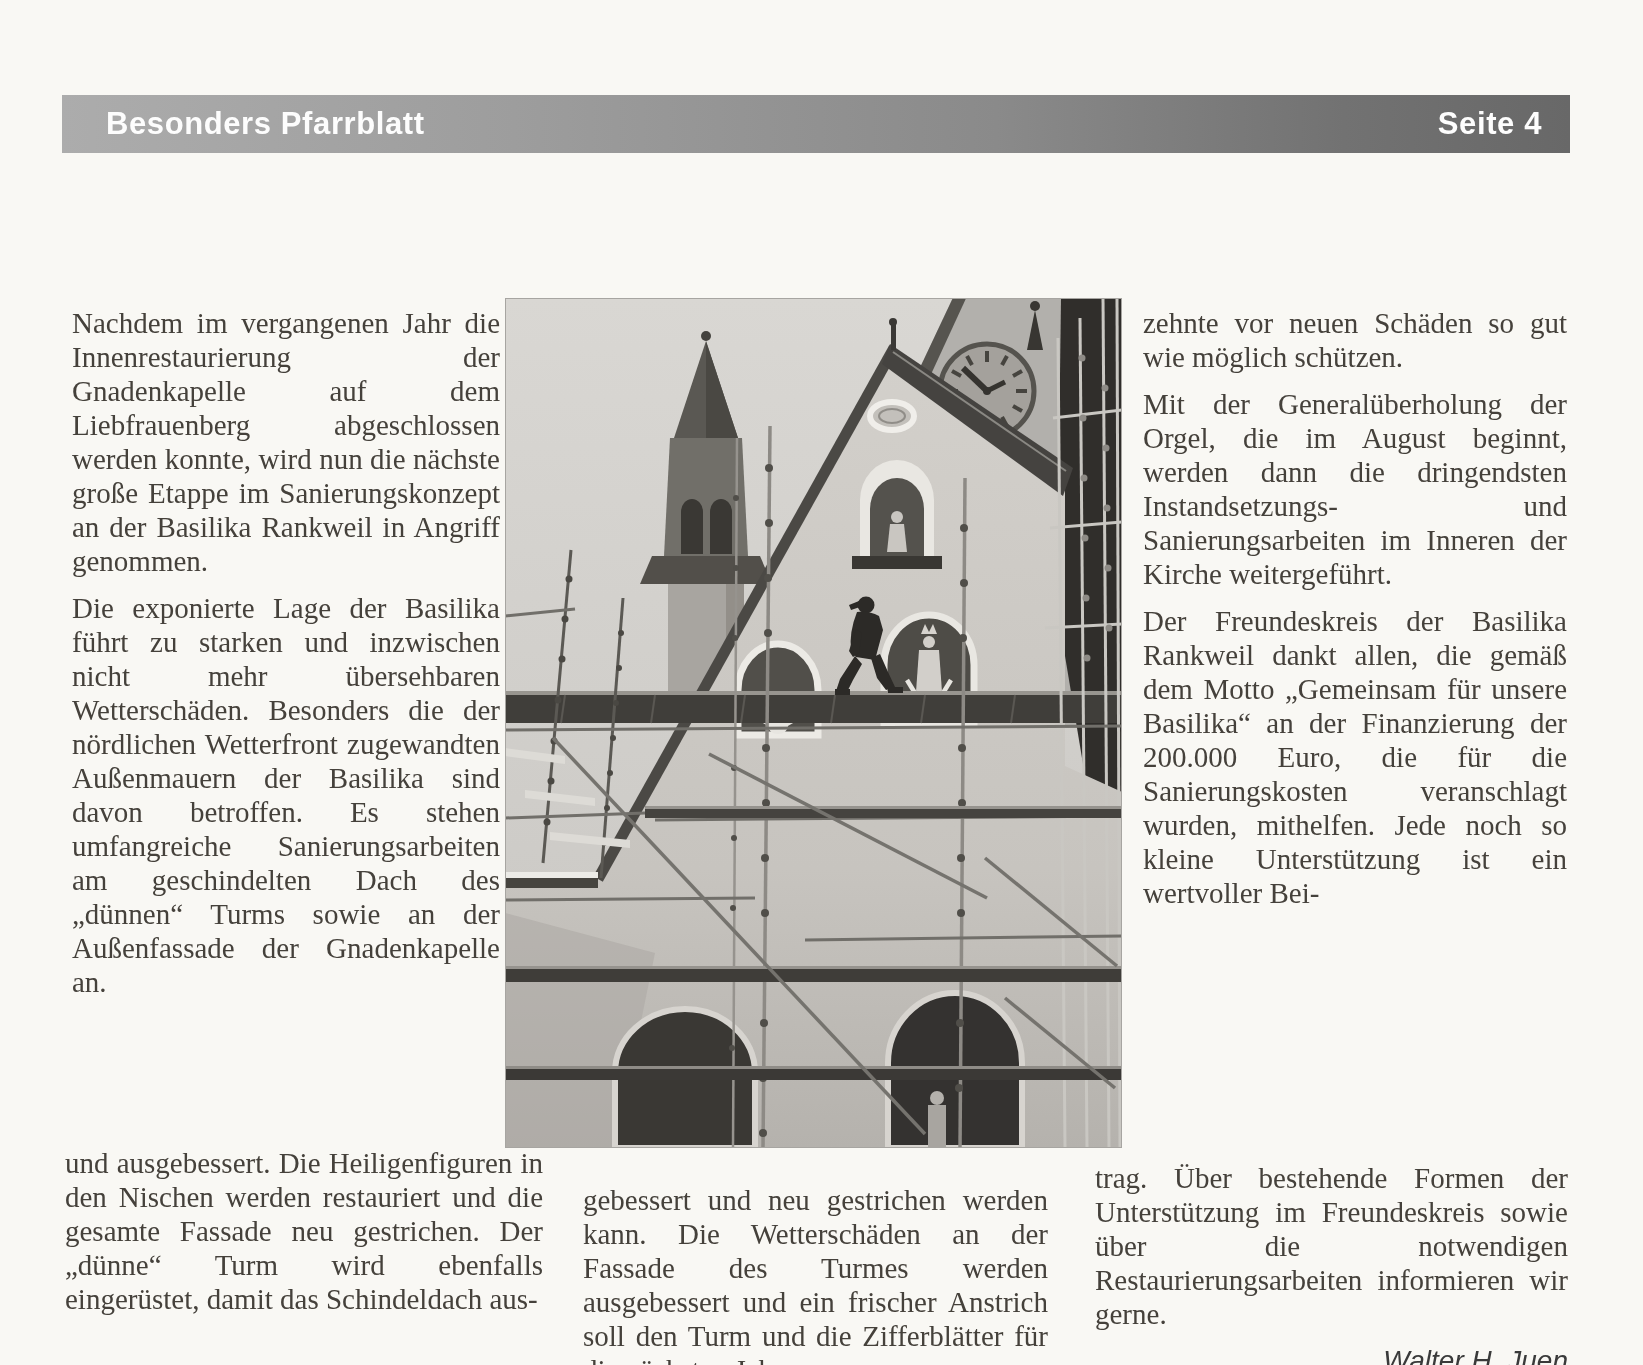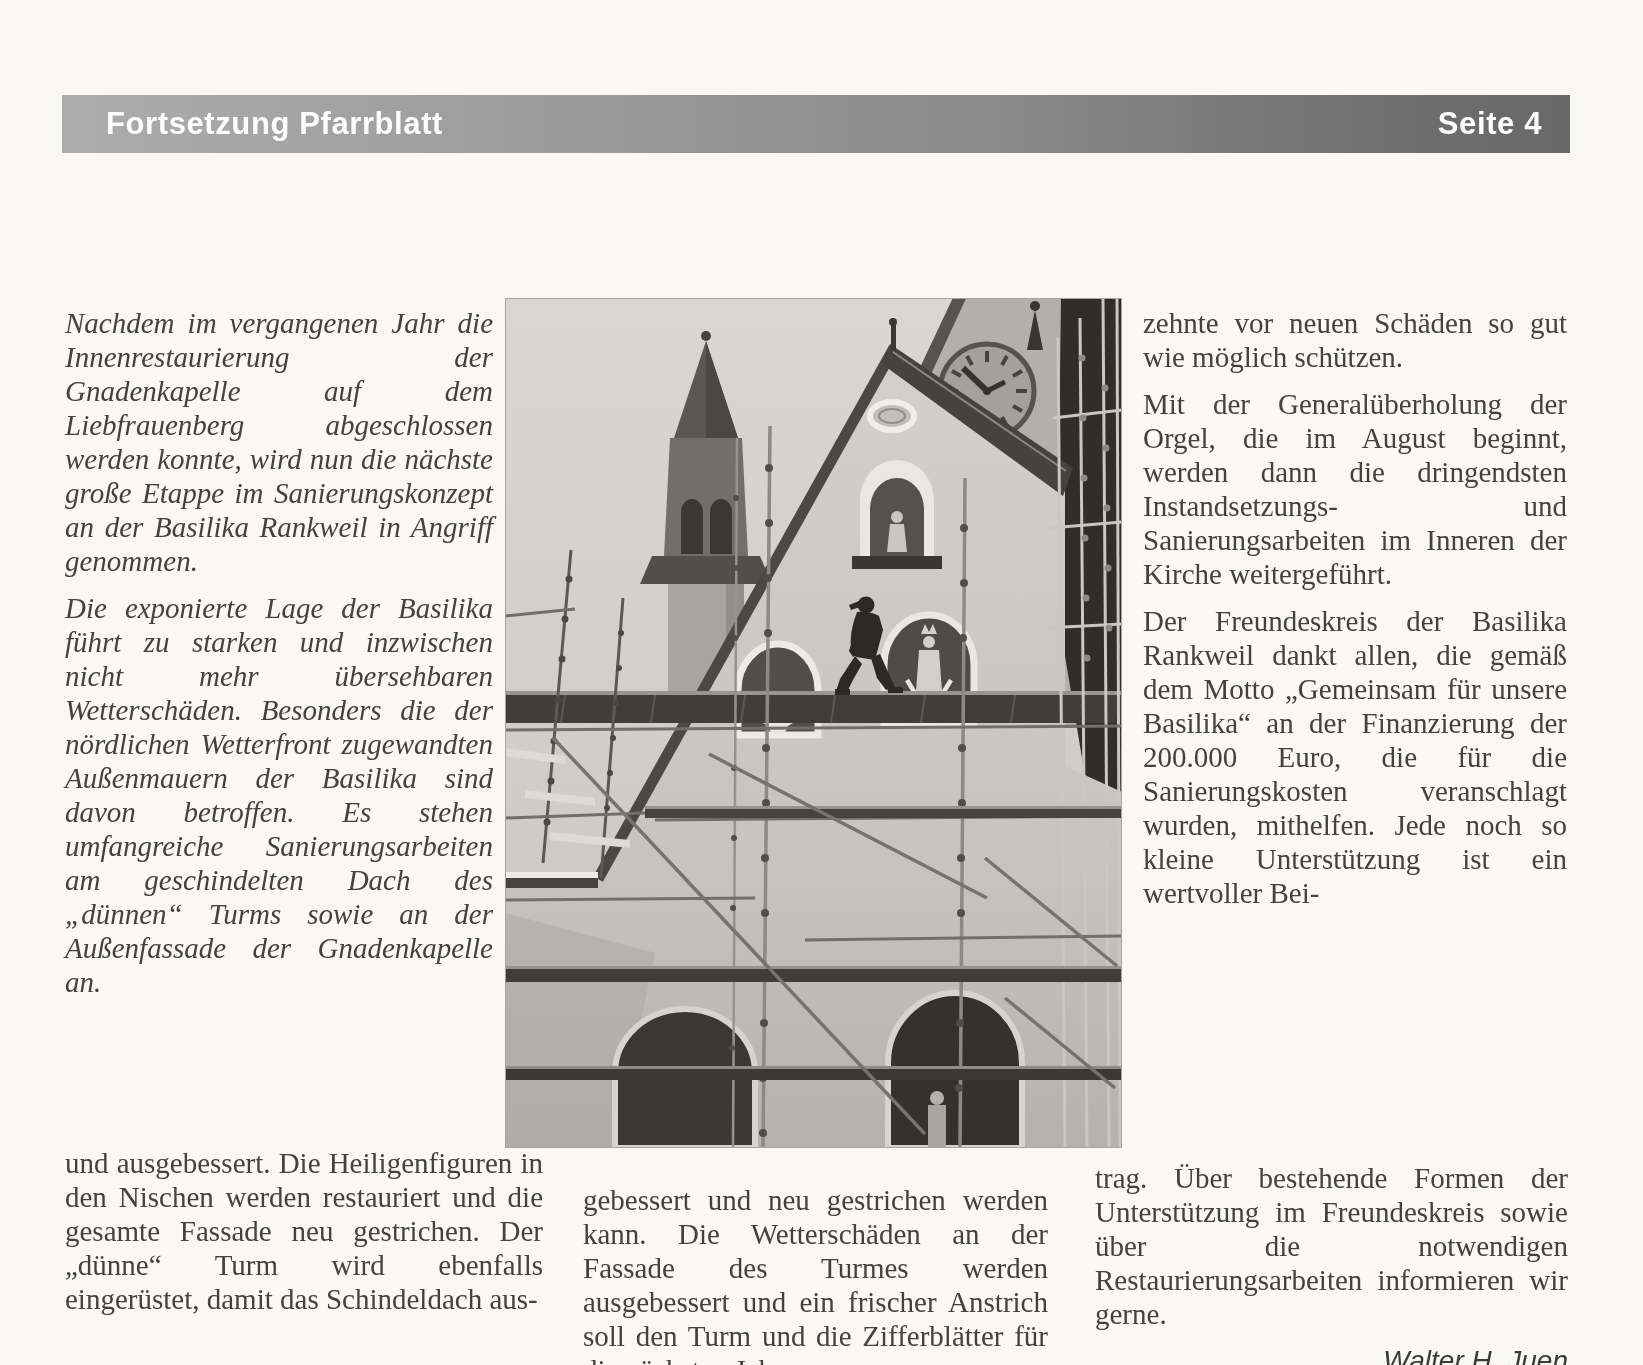--- a/index.html
+++ b/index.html
@@ -9,37 +9,37 @@
         display:flex;align-items:center;justify-content:space-between;
         padding:0 28px 0 44px;box-sizing:border-box;
         background:linear-gradient(90deg,#acacac 0%,#9d9d9d 30%,#8a8a8a 62%,#727272 85%,#686868 100%);
         font-family:"Liberation Sans",sans-serif;font-weight:bold;font-size:31px;
         color:#fdfdfd;letter-spacing:.6px;}
   .title{position:absolute;left:65px;top:214px;margin:0;
         font-family:"Liberation Sans",sans-serif;font-weight:bold;font-size:45px;
         color:#3d3d3d;letter-spacing:.2px;white-space:nowrap;}
   .col{position:absolute;font-size:29px;line-height:34px;text-align:justify;}
   .col p{margin:0 0 13px 0;}
-  .col-left   {left:65px;  top:306px; width:428px;font-style:italic;}
+  .col-left   {left:72px;  top:306px; width:428px;}
   .col-left-wide{left:65px; top:1146px;width:478px;}
   .col-middle {left:583px; top:1183px;width:465px;}
   .col-right  {left:1143px;top:306px; width:424px;}
   .col-right-wide{left:1095px;top:1161px;width:473px;}
   .byline{font-family:"Liberation Sans",sans-serif;font-style:italic;
         font-size:28px;color:#3a3a3a;text-align:right;margin:22px 0 0 0;}
   .photo{position:absolute;left:505px;top:298px;width:617px;height:850px;}
   .photo svg{display:block;width:100%;height:100%;}
 </style>
 </head>
 <body>
 
 <div class="page">
 
   <header class="topbar">
-    <span>Fortsetzung Pfarrblatt</span>
+    <span>Besonders Pfarrblatt</span>
     <span>Seite 4</span>
   </header>
 
 
   <section class="col col-left">
     <p>Nachdem im vergangenen Jahr die Innenrestaurierung der Gnadenkapelle auf dem Liebfrauenberg abgeschlossen werden konnte, wird nun die nächste große Etappe im Sanierungskonzept an der Basilika Rankweil in Angriff genommen.</p>
     <p>Die exponierte Lage der Basilika führt zu starken und inzwischen nicht mehr übersehbaren Wetterschäden. Besonders die der nördlichen Wetterfront zugewandten Außenmauern der Basilika sind davon betroffen. Es stehen umfangreiche Sanierungsarbeiten am geschindelten Dach des „dünnen“ Turms sowie an der Außenfassade der Gnadenkapelle an.</p>
   </section>
 
   <section class="col col-left-wide">

